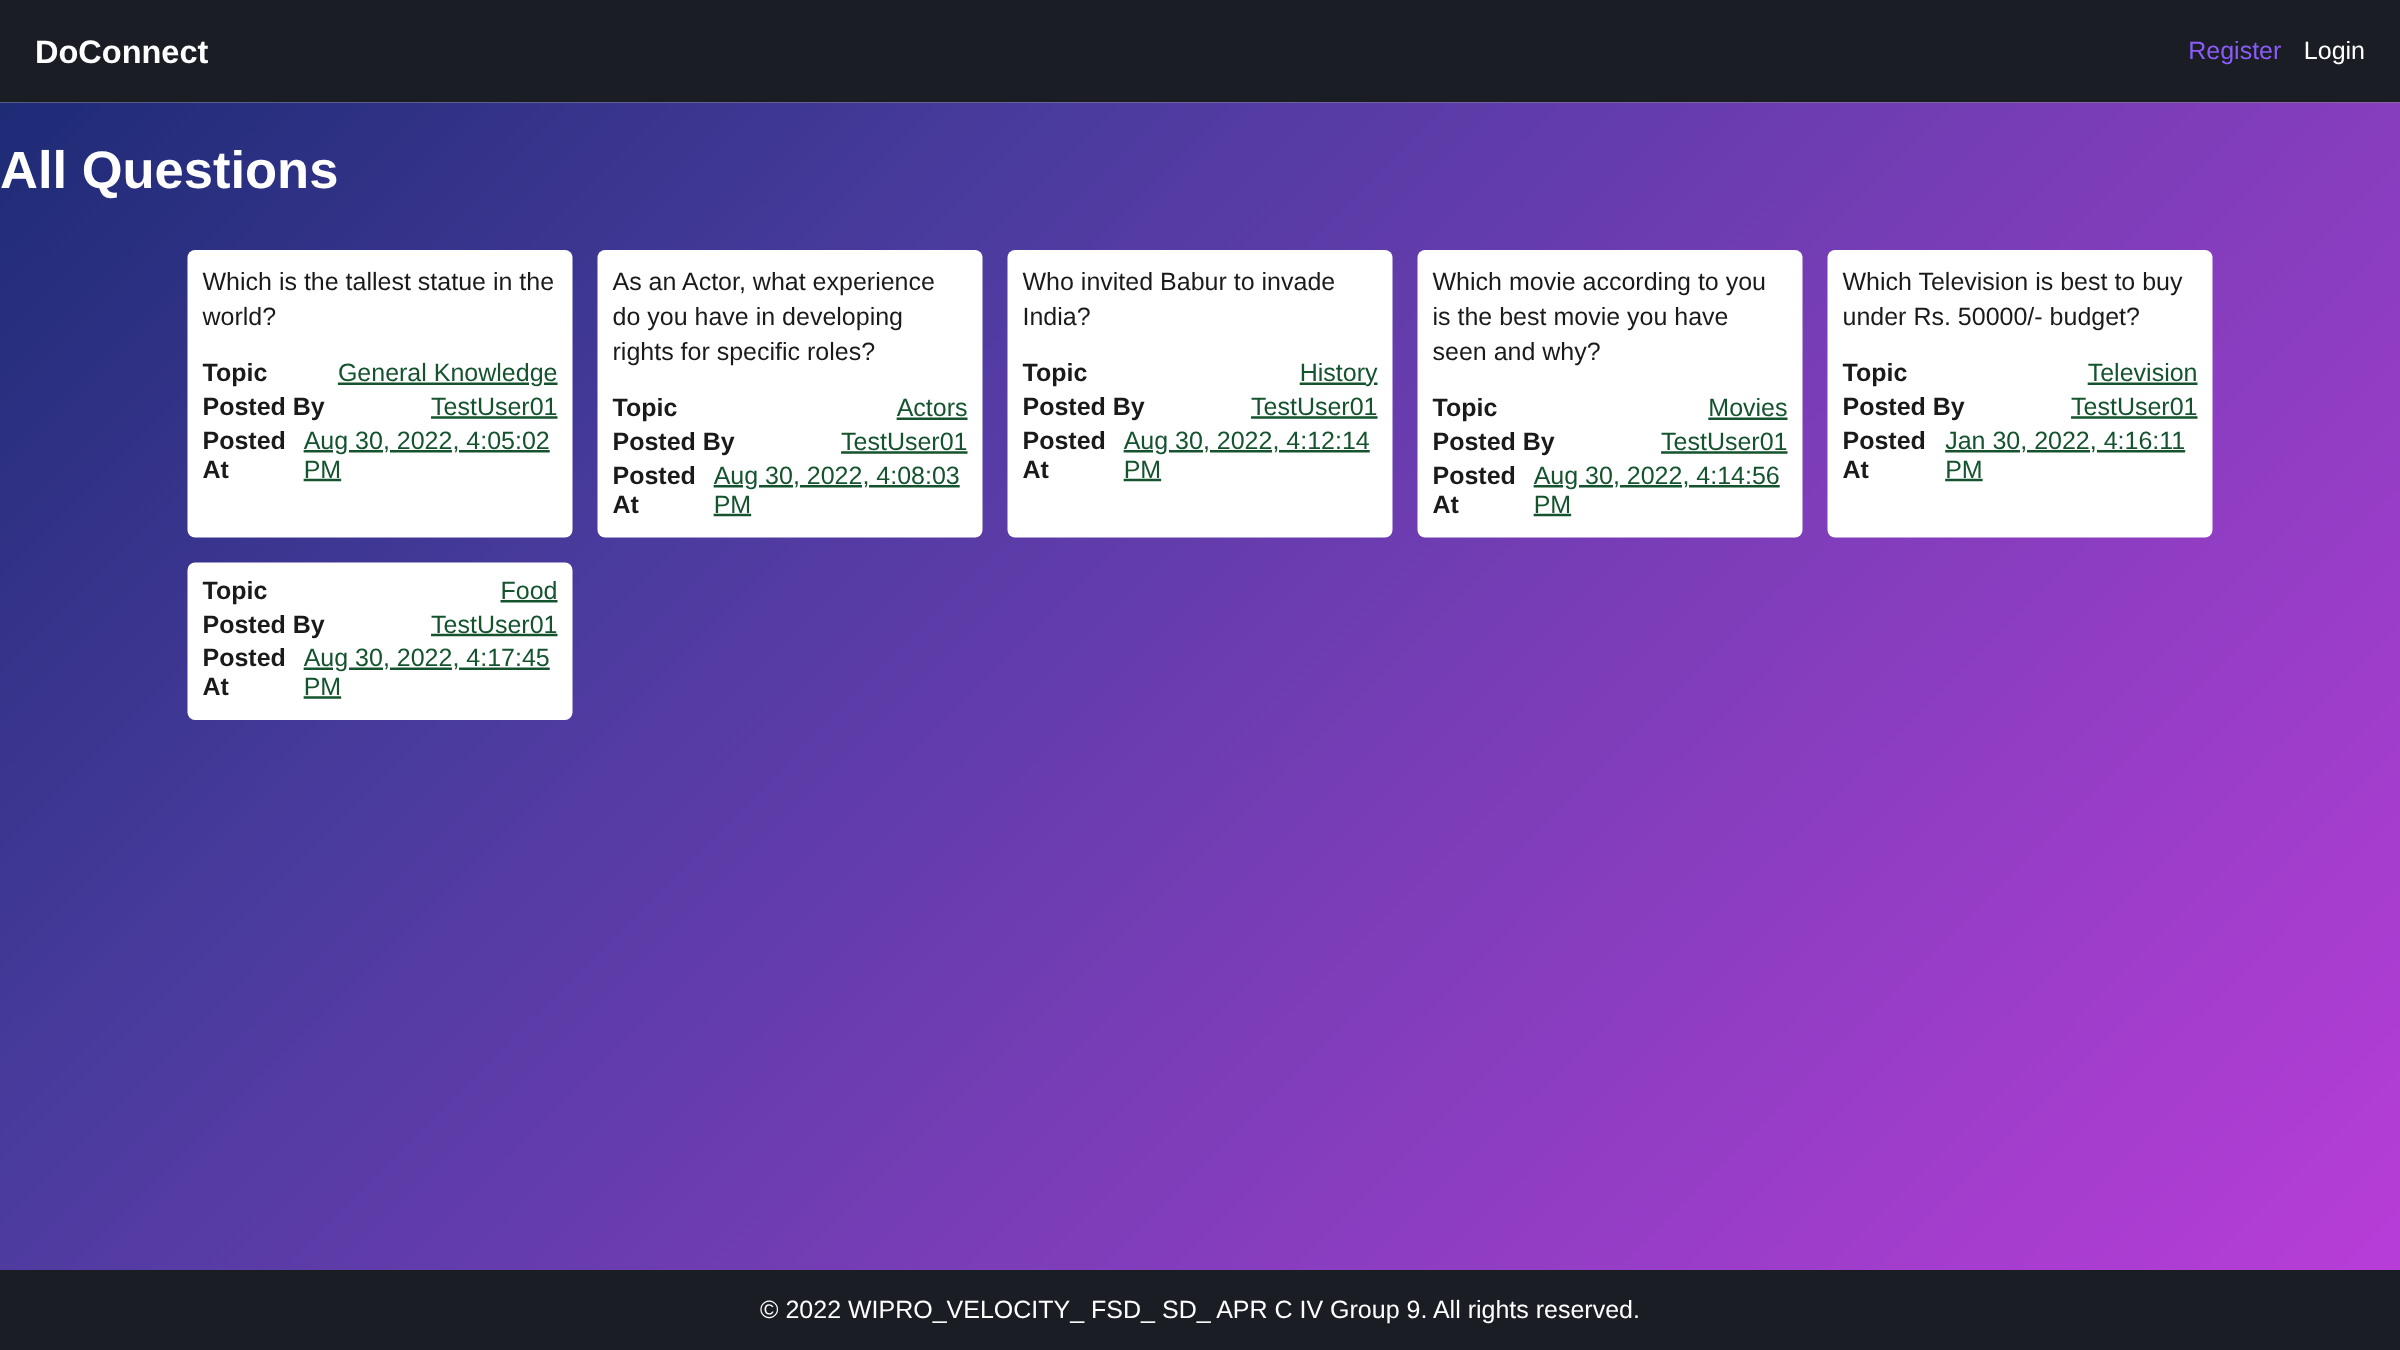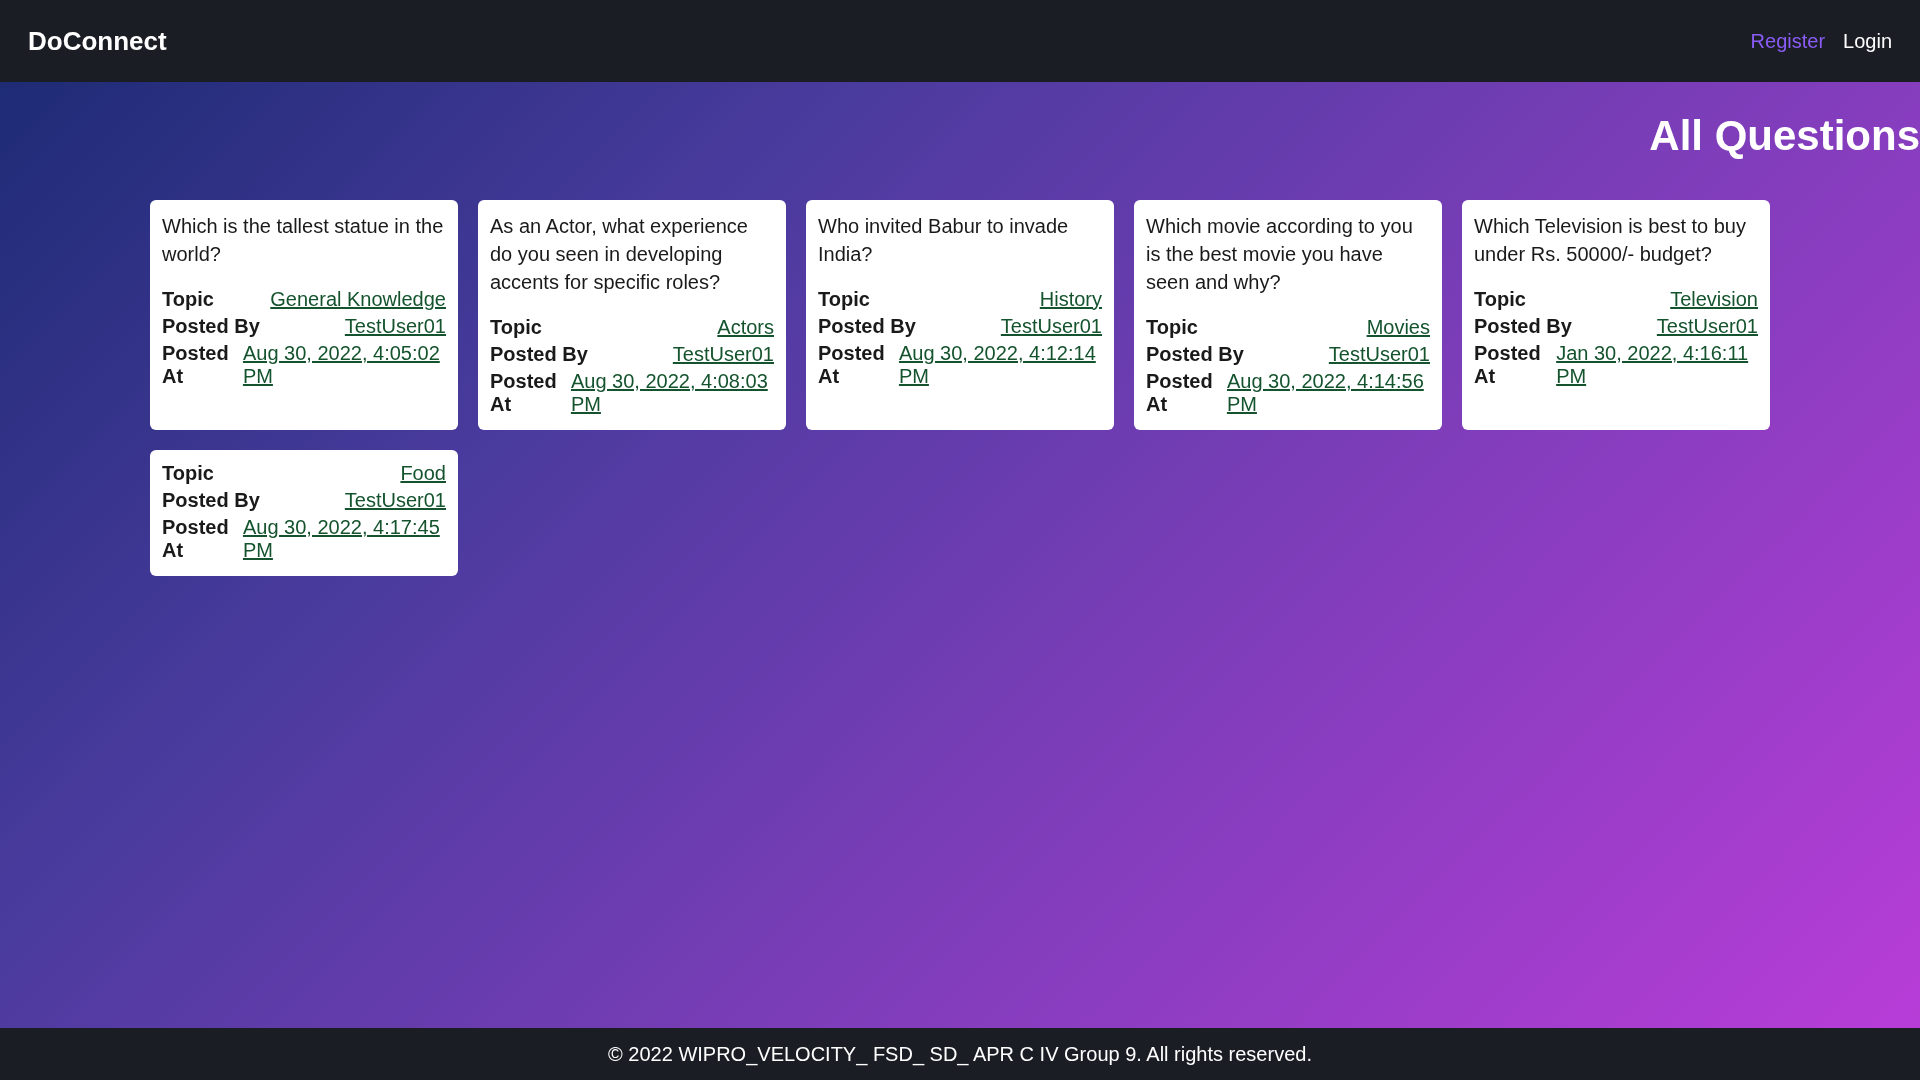--- a/index.html
+++ b/index.html
@@ -45,21 +45,21 @@
     .main-content {
       flex: 1;
       background: linear-gradient(135deg, #1e2b75 0%, #4a3b9e 30%, #7b3db8 60%, #b83dd8 100%);
       padding: 30px 0;
       overflow: auto;
     }
     .page-title {
       color: #ffffff;
       font-size: 42px;
       font-weight: 700;
-      text-align: right;
+      text-align: left;
       margin-bottom: 40px;
     }
     .cards-container {
       display: grid;
       grid-template-columns: repeat(5, 1fr);
       gap: 20px;
       max-width: 1660px;
       margin: 0 auto;
       padding: 0 20px;
     }
@@ -89,21 +89,21 @@
     .meta-label {
       font-weight: 700;
       color: #1a1a1a;
     }
     .meta-value {
       color: #14532d;
       text-decoration: underline;
     }
     .footer {
       background-color: #1a1d24;
-      height: 52px;
+      height: 64px;
       display: flex;
       align-items: center;
       justify-content: center;
     }
     .footer-text {
       color: #ffffff;
       font-size: 20px;
     }
   </style>
 </head>
@@ -133,21 +133,21 @@
           <span class="meta-value">TestUser01</span>
         </div>
         <div class="meta-row">
           <span class="meta-label">Posted At</span>
           <span class="meta-value">Aug 30, 2022, 4:05:02 PM</span>
         </div>
       </div>
     </div>
 
     <div class="card">
-      <div class="question-text">As an Actor, what experience do you seen in developing accents for specific roles?</div>
+      <div class="question-text">As an Actor, what experience do you have in developing rights for specific roles?</div>
       <div class="card-meta">
         <div class="meta-row">
           <span class="meta-label">Topic</span>
           <span class="meta-value">Actors</span>
         </div>
         <div class="meta-row">
           <span class="meta-label">Posted By</span>
           <span class="meta-value">TestUser01</span>
         </div>
         <div class="meta-row">

